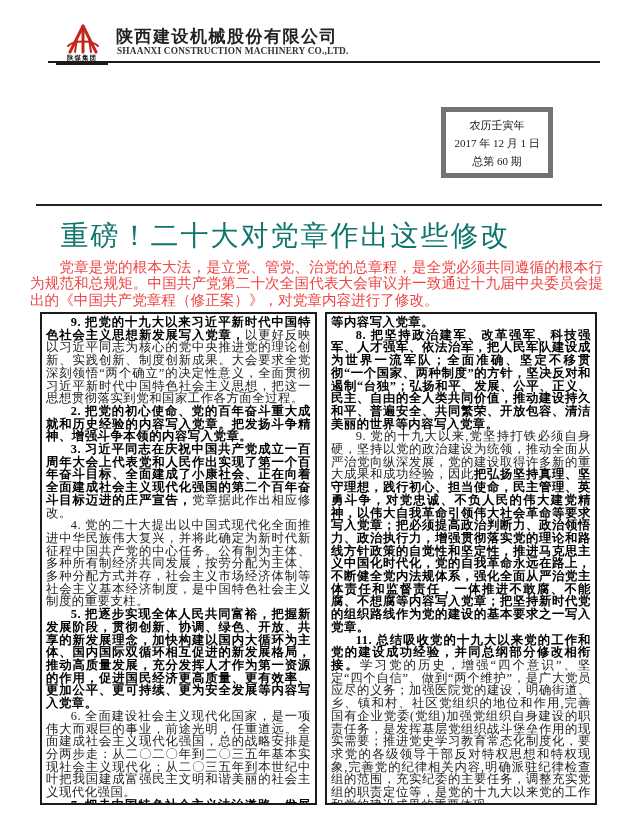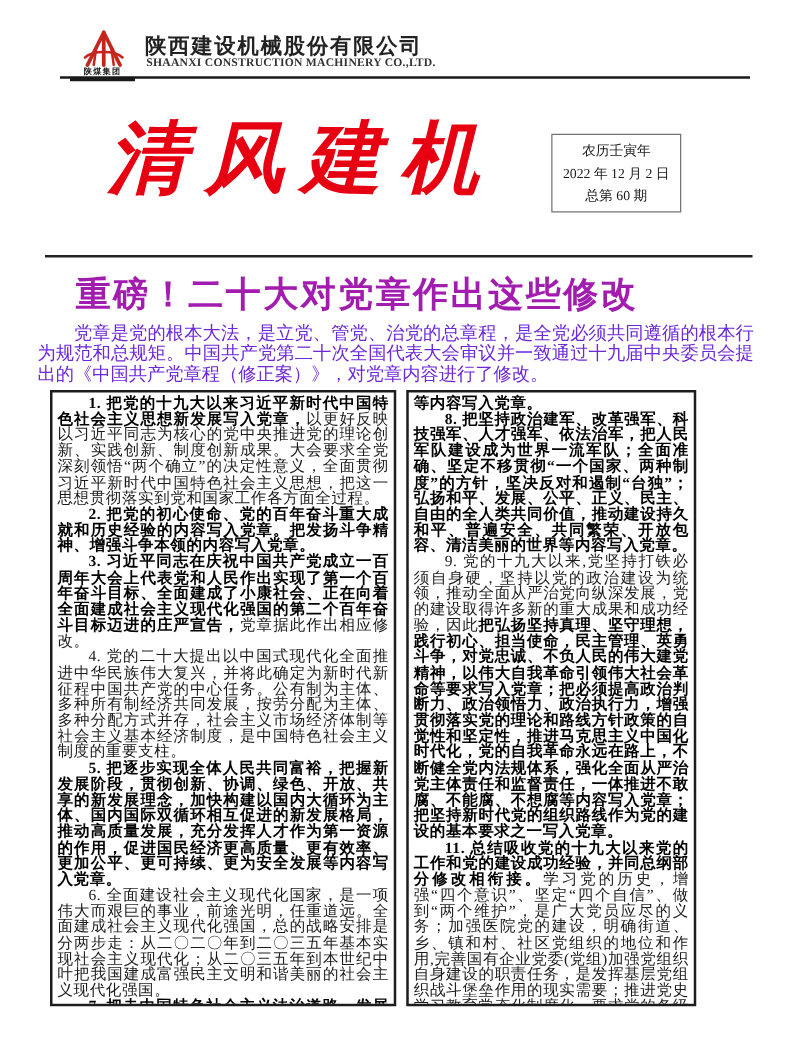--- a/index.html
+++ b/index.html
@@ -13,35 +13,35 @@
   .hdr-badge-bar{position:absolute;left:56px;top:62px;width:52px;height:3px;background:#1a1a1a;}
   .co-cn{position:absolute;left:116px;top:25px;font-family:"Liberation Sans",sans-serif;
          font-size:17px;font-weight:bold;color:#222;letter-spacing:1.5px;white-space:nowrap;}
   .co-en{position:absolute;left:117px;top:46px;font-family:Liberation Serif, serif;
          font-size:9.3px;font-weight:bold;color:#333;letter-spacing:0.2px;white-space:nowrap;}
   .rule1{position:absolute;left:48px;top:61px;width:552px;height:2px;background:#1a1a1a;}
   
   .masthead{position:absolute;left:86px;top:84px;font-size:63px;font-weight:bold;font-style:italic;
             color:#e60012;letter-spacing:15px;white-space:nowrap;
             font-family:"DejaVu Serif","Liberation Serif",serif;}
-  .issue-box{position:absolute;left:441px;top:107px;width:102px;height:61px;border:1px solid #737373;
+  .issue-box{position:absolute;left:441px;top:107px;width:102px;height:61px;border:5px solid #737373;
              display:flex;flex-direction:column;justify-content:center;align-items:center;
              font-size:11px;color:#1a1a1a;line-height:18px;white-space:nowrap;}
   .rule2{position:absolute;left:36px;top:204px;width:566px;height:2px;background:#222;}
   
   .headline{position:absolute;left:0;top:217px;width:571px;text-align:center;
-            font-family:"Liberation Sans",sans-serif;font-size:28px;font-weight:bold;
-            color:#a21caf;letter-spacing:2px;white-space:nowrap;}
+            font-family:"Liberation Sans",sans-serif;font-size:28px;font-weight:normal;
+            color:#0f766e;letter-spacing:2px;white-space:nowrap;}
   .intro{position:absolute;left:30px;top:259px;width:573px;font-size:14.6px;line-height:16.4px;
-         text-align:justify;text-indent:2em;color:#6d28d9;}
+         text-align:justify;text-indent:2em;color:#ef4444;}
   
   .colbox{position:absolute;top:312px;height:493px;border:2px solid #1c1c1c;box-sizing:border-box;
           padding:2px 4px 0 4px;overflow:hidden;text-align:justify;}
   .colbox.left{left:40px;width:277px;}
-  .colbox.right{left:325px;width:232px;}
+  .colbox.right{left:325px;width:272px;}
   .body-para{margin:0;text-indent:2em;font-size:12.4px;line-height:12.7px;
              letter-spacing:0.5px;color:#1a1a1a;}
   .body-para.noindent{text-indent:0;}
   .seg-bold{font-weight:bold;color:#000;}
 </style>
 </head>
 <body>
 
 <div class="page">
 
@@ -56,36 +56,35 @@
         <path d="M8 22 C14 16,32 16,38 22" stroke-width="2"></path>
       </g>
     </svg>
     <div class="hdr-badge">陕煤集团</div>
     <div class="hdr-badge-bar"></div>
     <div class="co-cn">陕西建设机械股份有限公司</div>
     <div class="co-en">SHAANXI CONSTRUCTION MACHINERY CO.,LTD.</div>
     <div class="rule1"></div>
   </div>
 
-  <div class="masthead">清风建机</div>
 
   <div class="issue-box">
     <div>农历壬寅年</div>
-    <div>2022 年 12 月 2 日</div>
+    <div>2017 年 12 月 1 日</div>
     <div>总第 60 期</div>
   </div>
 
   <div class="rule2"></div>
 
   <div class="headline">重磅！二十大对党章作出这些修改</div>
 
   <div class="intro">党章是党的根本大法，是立党、管党、治党的总章程，是全党必须共同遵循的根本行为规范和总规矩。中国共产党第二十次全国代表大会审议并一致通过十九届中央委员会提出的《中国共产党章程（修正案）》，对党章内容进行了修改。</div>
 
   <div class="colbox left" id="col-left">
-      <p class="body-para"><span class="seg-bold">1. 把党的十九大以来习近平新时代中国特色社会主义思想新发展写入党章，</span><span>以更好反映以习近平同志为核心的党中央推进党的理论创新、实践创新、制度创新成果。大会要求全党深刻领悟“两个确立”的决定性意义，全面贯彻习近平新时代中国特色社会主义思想，把这一思想贯彻落实到党和国家工作各方面全过程。</span></p>
+      <p class="body-para"><span class="seg-bold">9. 把党的十九大以来习近平新时代中国特色社会主义思想新发展写入党章，</span><span>以更好反映以习近平同志为核心的党中央推进党的理论创新、实践创新、制度创新成果。大会要求全党深刻领悟“两个确立”的决定性意义，全面贯彻习近平新时代中国特色社会主义思想，把这一思想贯彻落实到党和国家工作各方面全过程。</span></p>
       <p class="body-para"><span class="seg-bold">2. 把党的初心使命、党的百年奋斗重大成就和历史经验的内容写入党章。把发扬斗争精神、增强斗争本领的内容写入党章。</span></p>
       <p class="body-para"><span class="seg-bold">3. 习近平同志在庆祝中国共产党成立一百周年大会上代表党和人民作出实现了第一个百年奋斗目标、全面建成了小康社会、正在向着全面建成社会主义现代化强国的第二个百年奋斗目标迈进的庄严宣告，</span><span>党章据此作出相应修改。</span></p>
       <p class="body-para"><span>4. 党的二十大提出以中国式现代化全面推进中华民族伟大复兴，并将此确定为新时代新征程中国共产党的中心任务。公有制为主体、多种所有制经济共同发展，按劳分配为主体、多种分配方式并存，社会主义市场经济体制等社会主义基本经济制度，是中国特色社会主义制度的重要支柱。</span></p>
       <p class="body-para"><span class="seg-bold">5. 把逐步实现全体人民共同富裕，把握新发展阶段，贯彻创新、协调、绿色、开放、共享的新发展理念，加快构建以国内大循环为主体、国内国际双循环相互促进的新发展格局，推动高质量发展，充分发挥人才作为第一资源的作用，促进国民经济更高质量、更有效率、更加公平、更可持续、更为安全发展等内容写入党章。</span></p>
       <p class="body-para"><span>6. 全面建设社会主义现代化国家，是一项伟大而艰巨的事业，前途光明，任重道远。全面建成社会主义现代化强国，总的战略安排是分两步走：从二〇二〇年到二〇三五年基本实现社会主义现代化；从二〇三五年到本世纪中叶把我国建成富强民主文明和谐美丽的社会主义现代化强国。</span></p>
       <p class="body-para"><span class="seg-bold">7. 把走中国特色社会主义法治道路，发展更加广泛、更加充分、更加健全的全过程人民民主，建立健全民主选举、民主协商、民主决策、民主管理、民主监督的制度和程序，统筹发展和安全</span></p>
     </div>
   <div class="colbox right" id="col-right">
       <p class="body-para noindent"><span class="seg-bold">等内容写入党章。</span></p>
       <p class="body-para"><span class="seg-bold">8. 把坚持政治建军、改革强军、科技强军、人才强军、依法治军，把人民军队建设成为世界一流军队；全面准确、坚定不移贯彻“一个国家、两种制度”的方针，坚决反对和遏制“台独”；弘扬和平、发展、公平、正义、民主、自由的全人类共同价值，推动建设持久和平、普遍安全、共同繁荣、开放包容、清洁美丽的世界等内容写入党章。</span></p>

